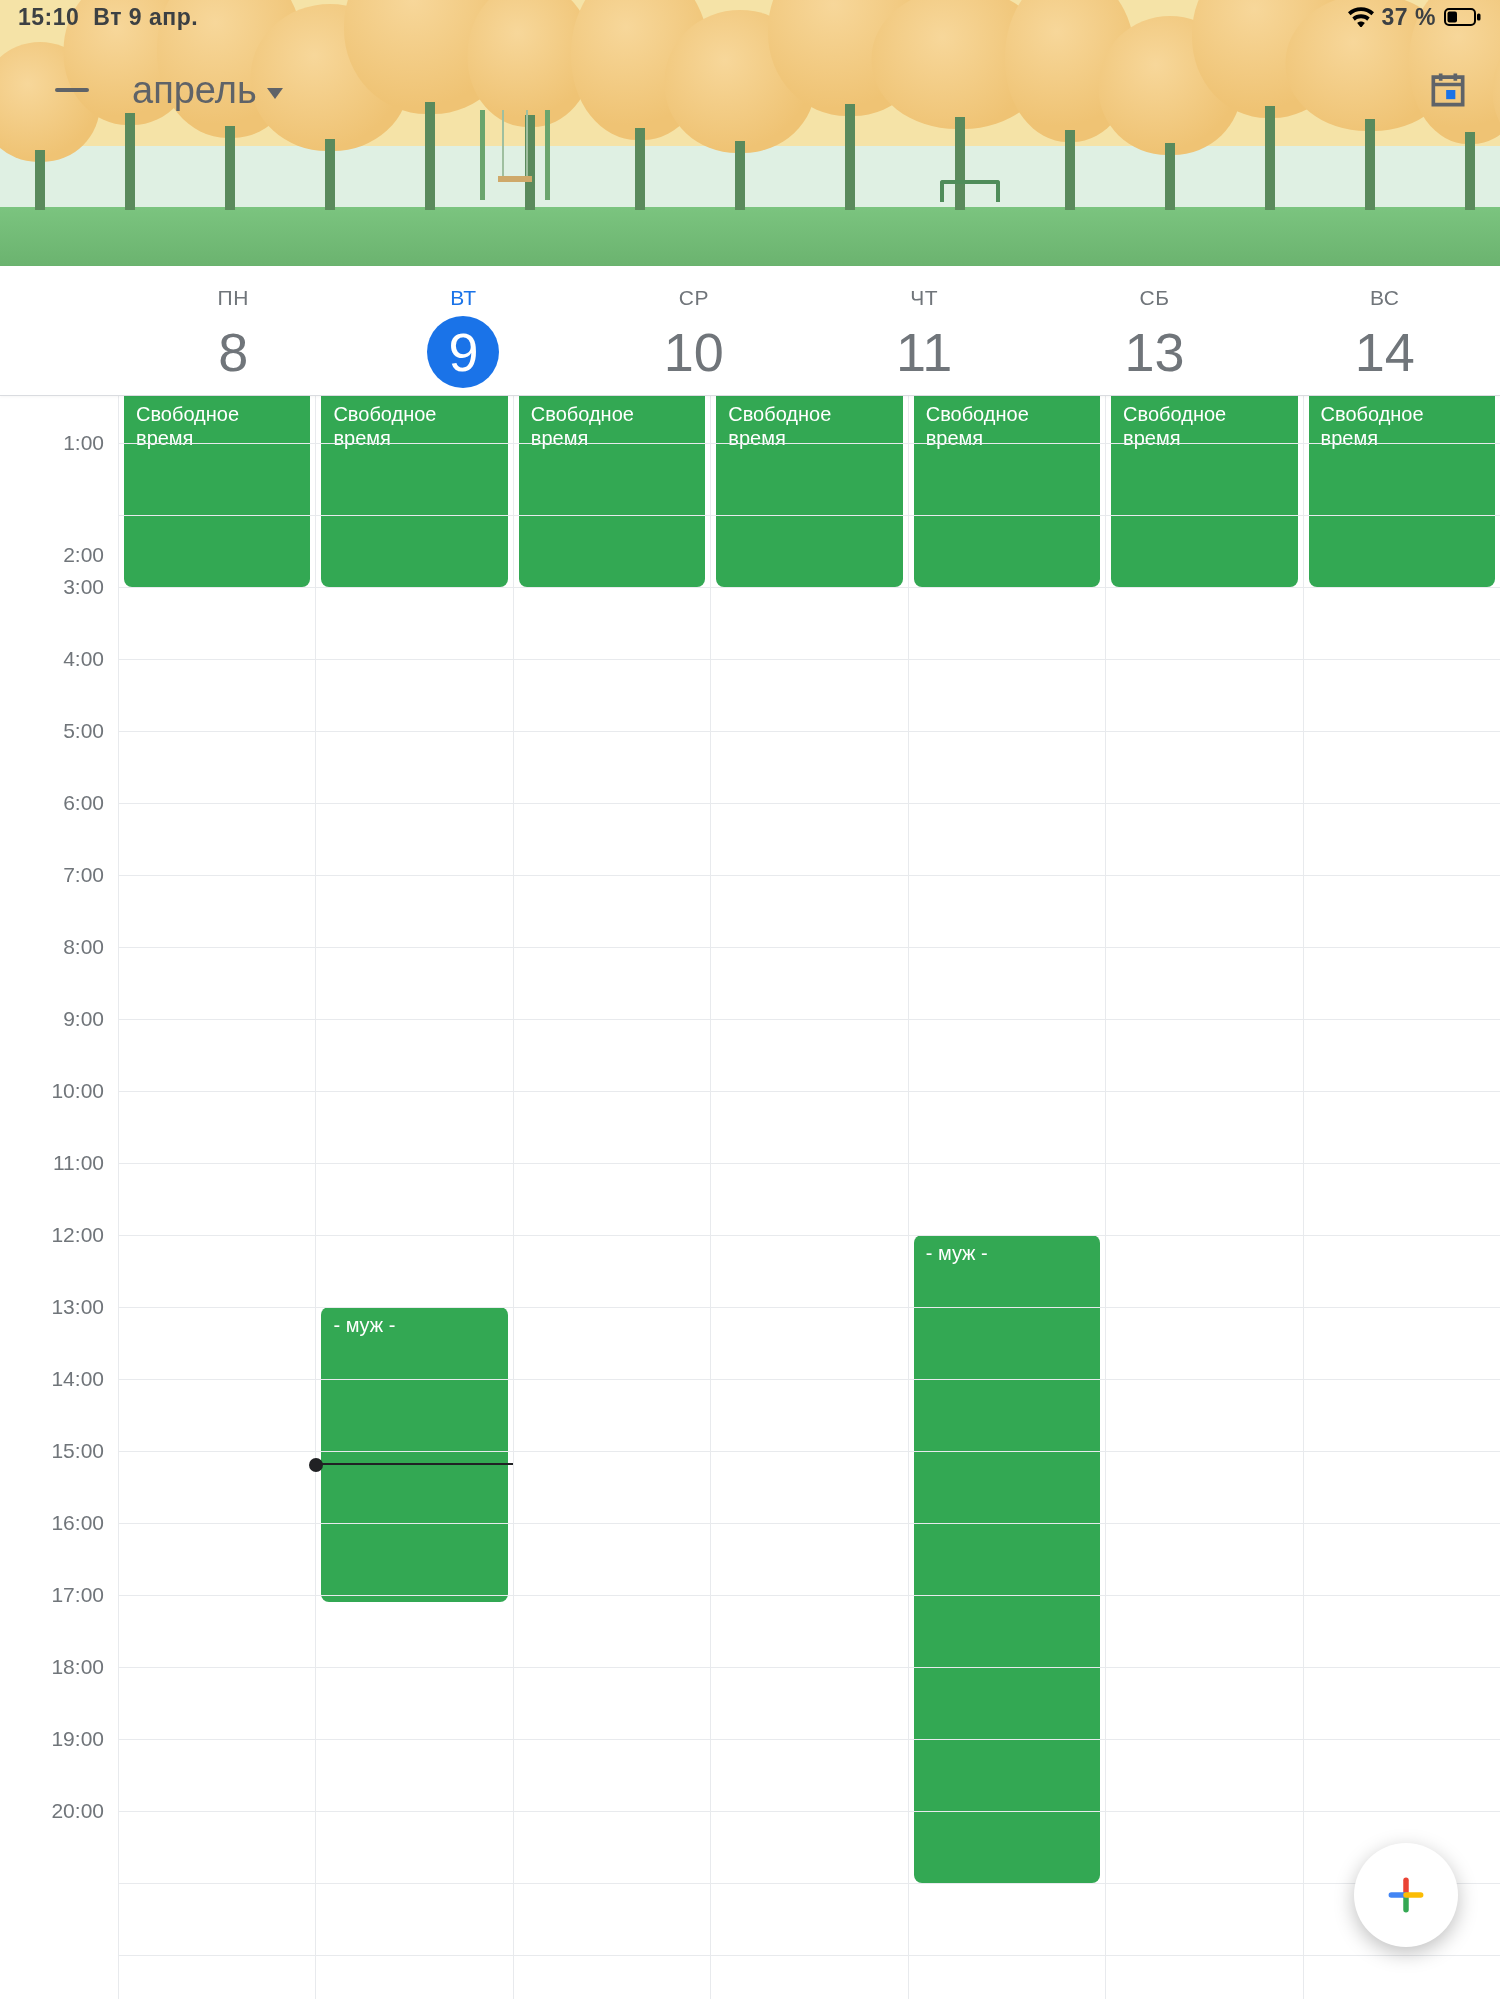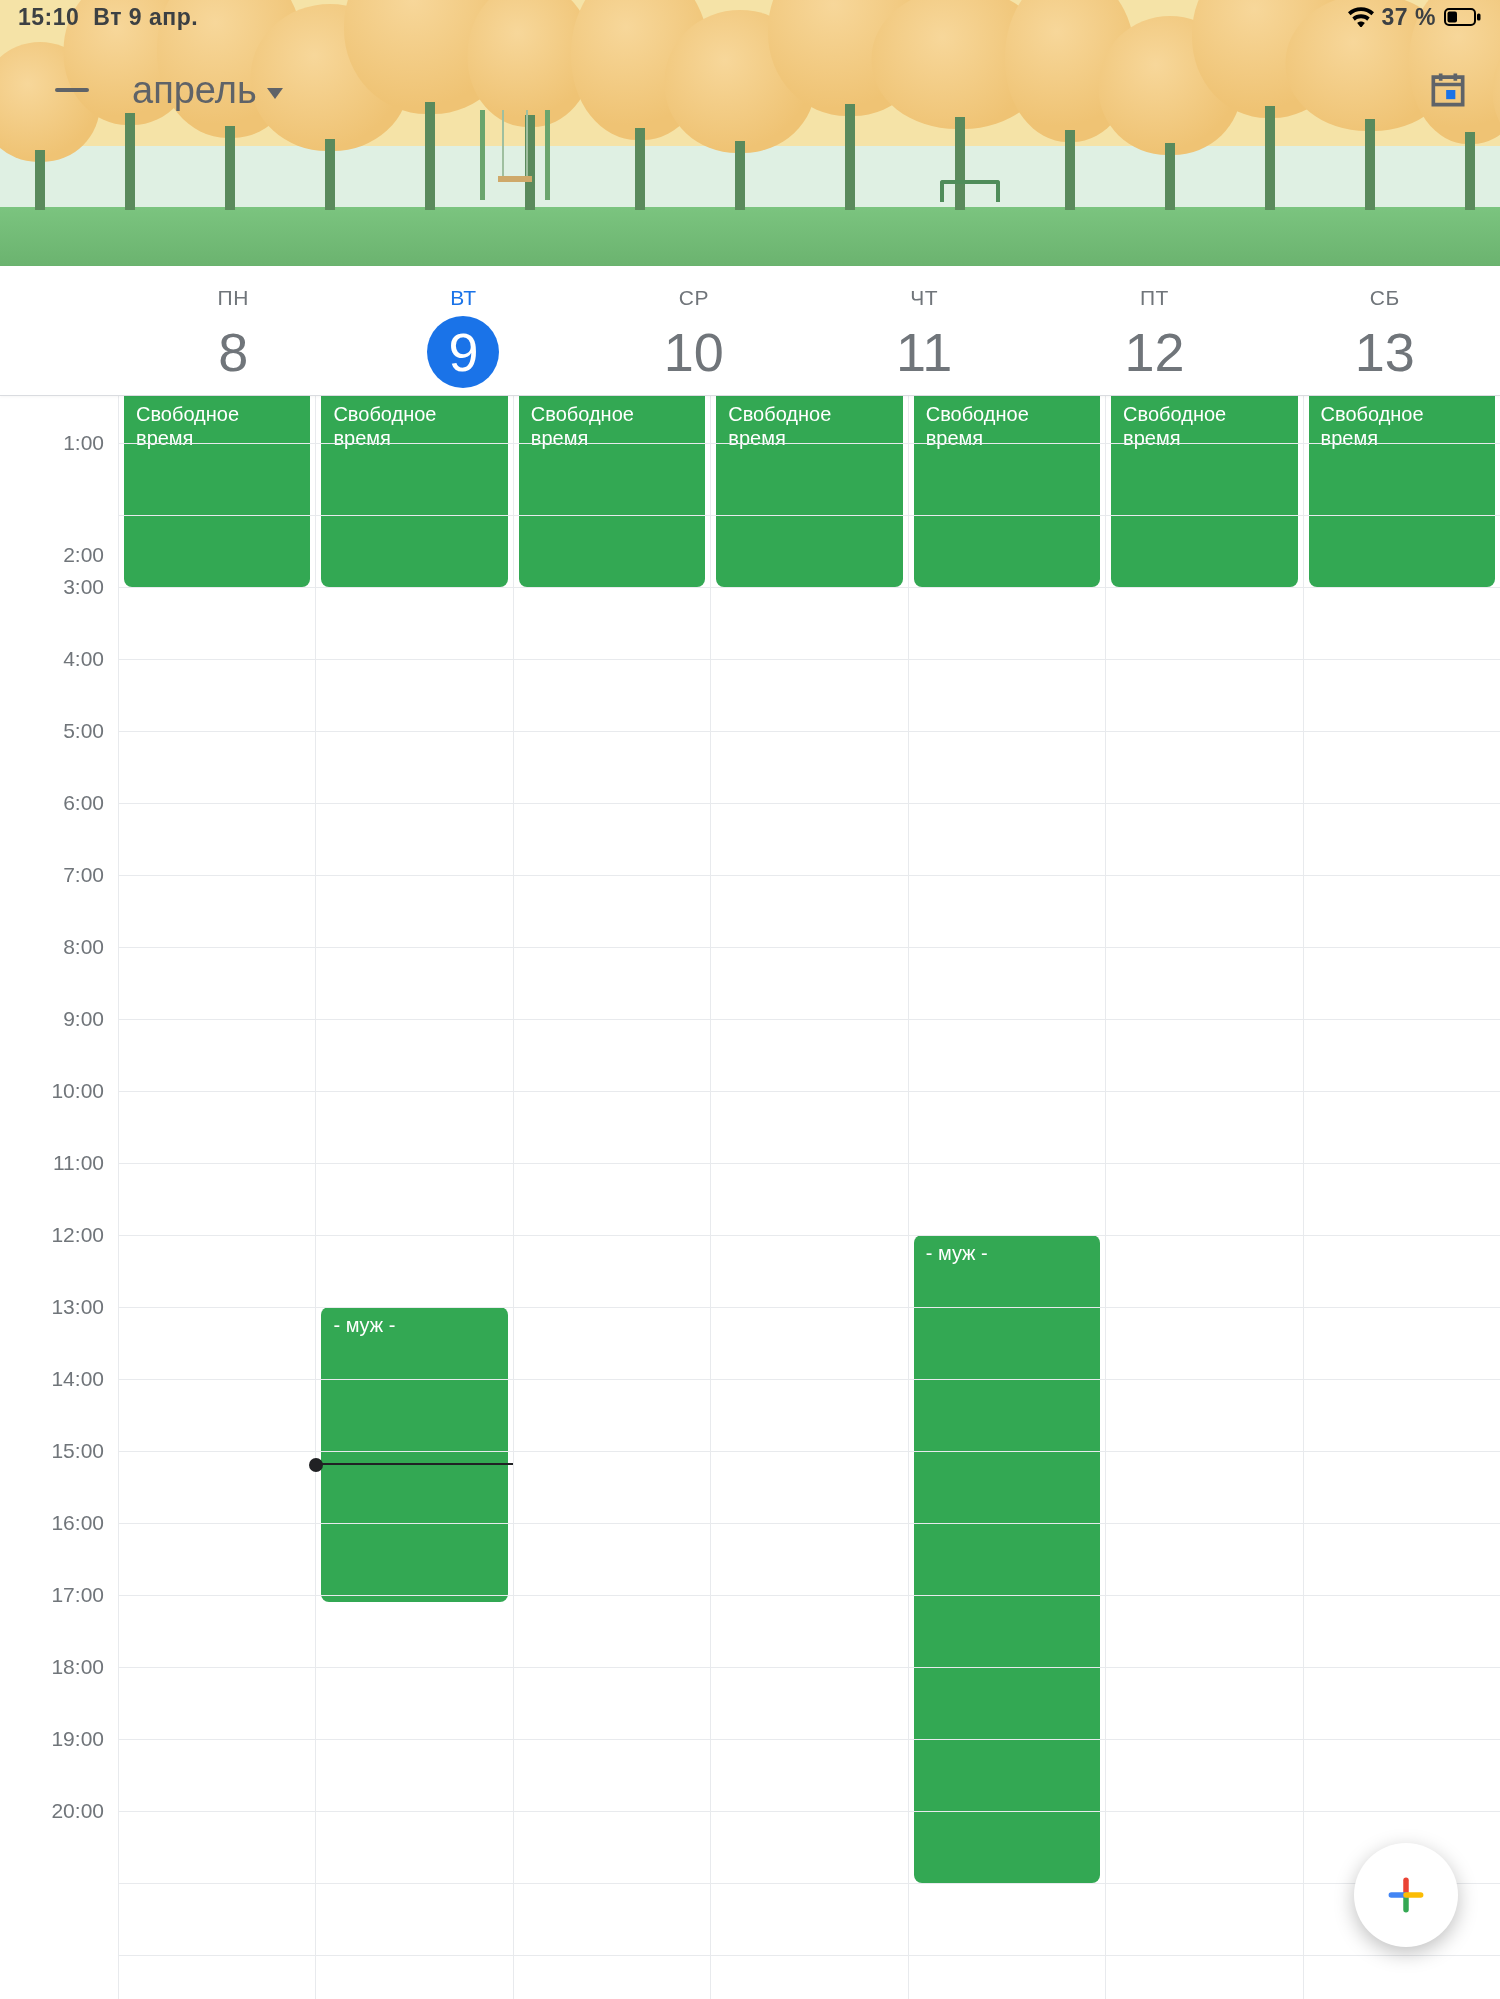--- a/index.html
+++ b/index.html
@@ -195,26 +195,26 @@
       </div>
       <div class="day-col-head">
         <div class="dow">СР</div>
         <div class="dom">10</div>
       </div>
       <div class="day-col-head">
         <div class="dow">ЧТ</div>
         <div class="dom">11</div>
       </div>
       <div class="day-col-head">
-        <div class="dow">ПТ</div>
-        <div class="dom">12</div>
-      </div>
-      <div class="day-col-head">
         <div class="dow">СБ</div>
         <div class="dom">13</div>
+      </div>
+      <div class="day-col-head">
+        <div class="dow">ВС</div>
+        <div class="dom">14</div>
       </div>
     </div>
 </div>
 
 <div class="grid-wrap">
   <div class="grid">
     <div class="time-gutter" id="time-gutter">
         <div class="time-label" style="top: 46.8px;">1:00</div>
         <div class="time-label" style="top: 118.8px; margin-top: 40px;">2:00</div>
         <div class="time-label" style="top: 190.8px;">3:00</div>

